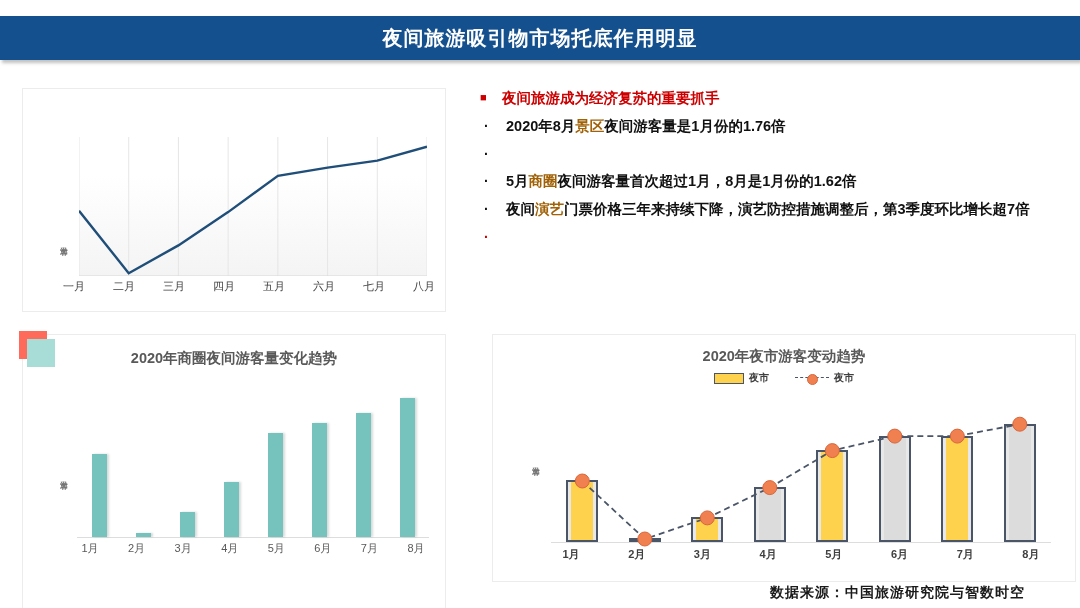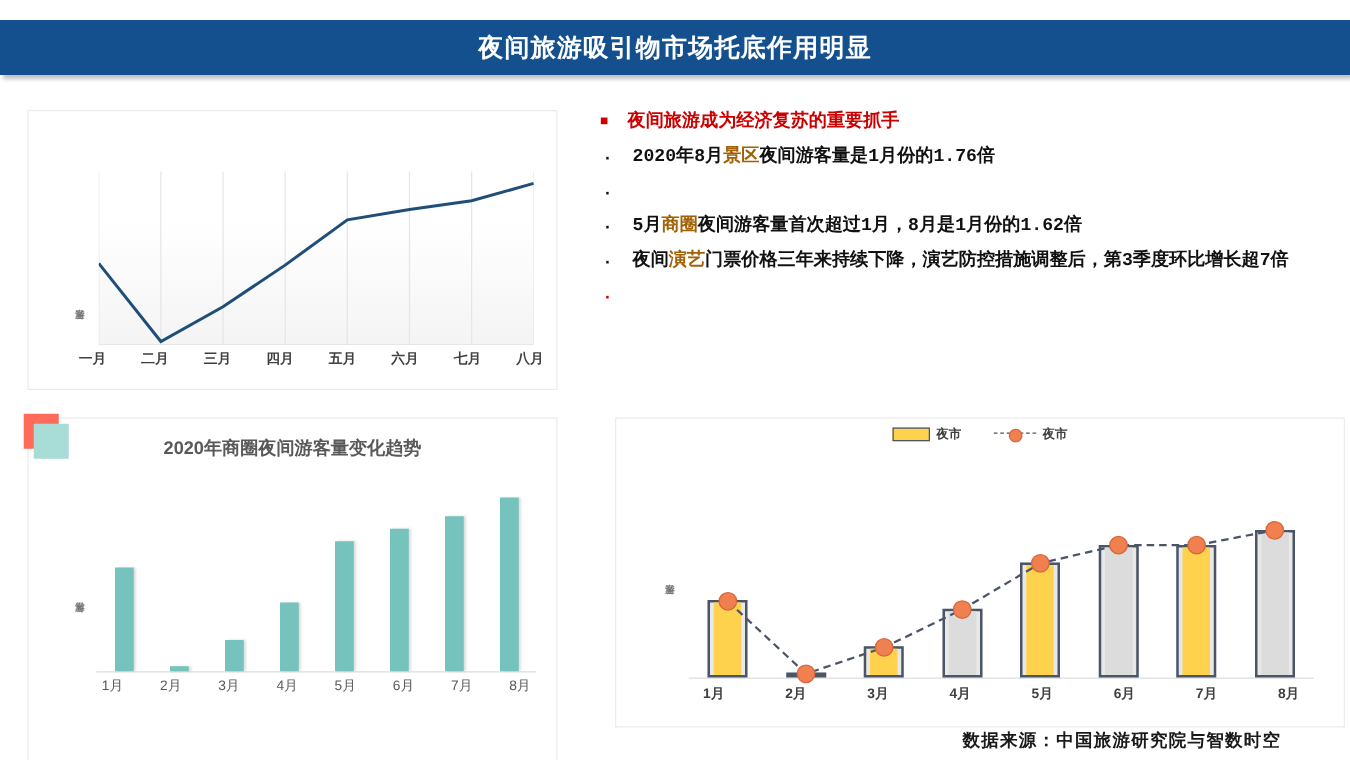--- a/index.html
+++ b/index.html
@@ -80,21 +80,21 @@
   #line-ylabel { left: 36px; top: 152px; }
 
   .xaxis-row {
     position: absolute;
     display: flex;
     justify-content: space-between;
   }
   #line-xaxis { left: 26px; top: 190px; width: 400px; }
   #line-xaxis span {
     font-size: 11px;
-    font-weight: bold;
+    font-weight: normal;
     color: #404040;
     width: 50px;
     text-align: center;
   }
 
   
   #panel-teal { left: 22px; top: 334px; width: 424px; height: 316px; }
   #panel-teal .panel-title { margin-top: 14px; }
 
   .deco-squares { position: absolute; left: -4px; top: -4px; width: 46px; height: 46px; }
@@ -155,21 +155,21 @@
     padding-top: 2px;
   }
   .bullet-marker-dot {
     color: #1a1a1a;
     font-size: 14px;
     width: 22px;
     flex: none;
     text-align: left;
     padding-left: 4px;
   }
-  .bullet-text { color: #111111; font-family: Liberation Mono, monospace; }
+  .bullet-text { color: #111111; }
   .bullet-text.red { color: #CC0000; }
   .hl { color: #a16207; }
 
   
   #panel-market { left: 492px; top: 334px; width: 584px; height: 248px; }
   #panel-market .panel-title { margin-top: 12px; }
 
   .legend-row {
     display: flex;
     justify-content: center;
@@ -340,20 +340,21 @@
     <div class="bullet-row">
       <span class="bullet-marker-dot" style="color: rgb(17, 17, 17);">·</span>
       <span class="bullet-text"><span>夜间</span><span class="hl">演艺</span><span>门票价格三年来持续下降，演艺防控措施调整后，第3季度环比增长超7倍</span></span>
     </div>
     <div class="bullet-row">
       <span class="bullet-marker-dot" style="color: rgb(204, 0, 0);">·</span>
     </div>
   </div>
 
 <div class="panel" id="panel-market">
+  <div class="panel-title">2020年夜市游客变动趋势</div>
 
   <div class="legend-row">
     <div class="legend-item">
       <span class="legend-bar-swatch"></span>
       <span class="legend-label">夜市</span>
     </div>
     <div class="legend-item">
       <span class="legend-line-swatch">
         <span class="ldash"></span>
           <span class="lmark"></span>

